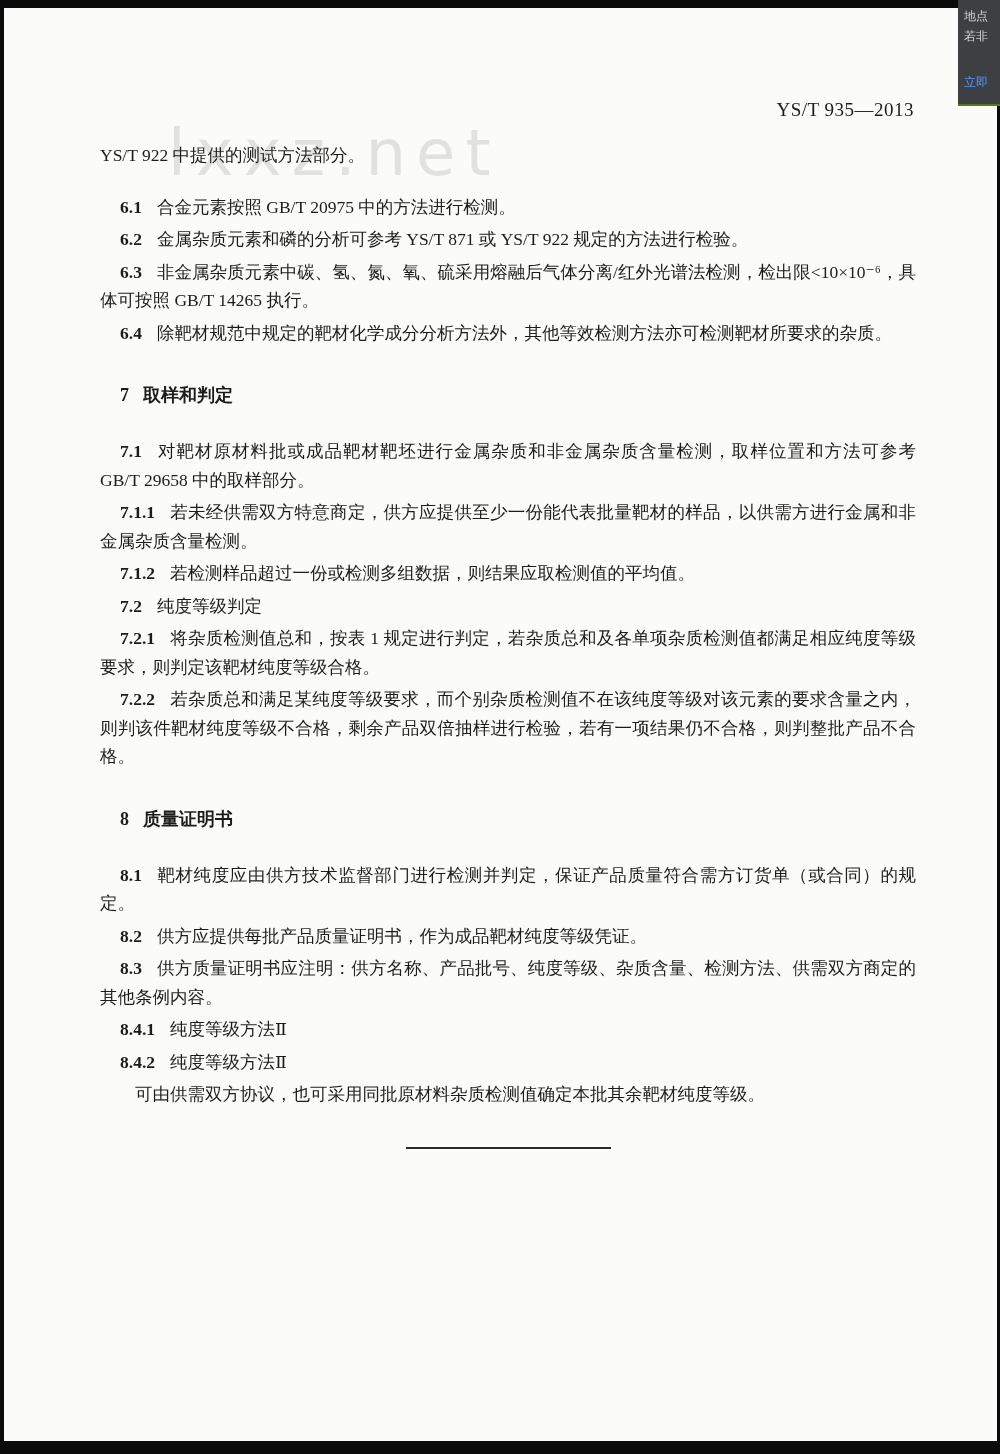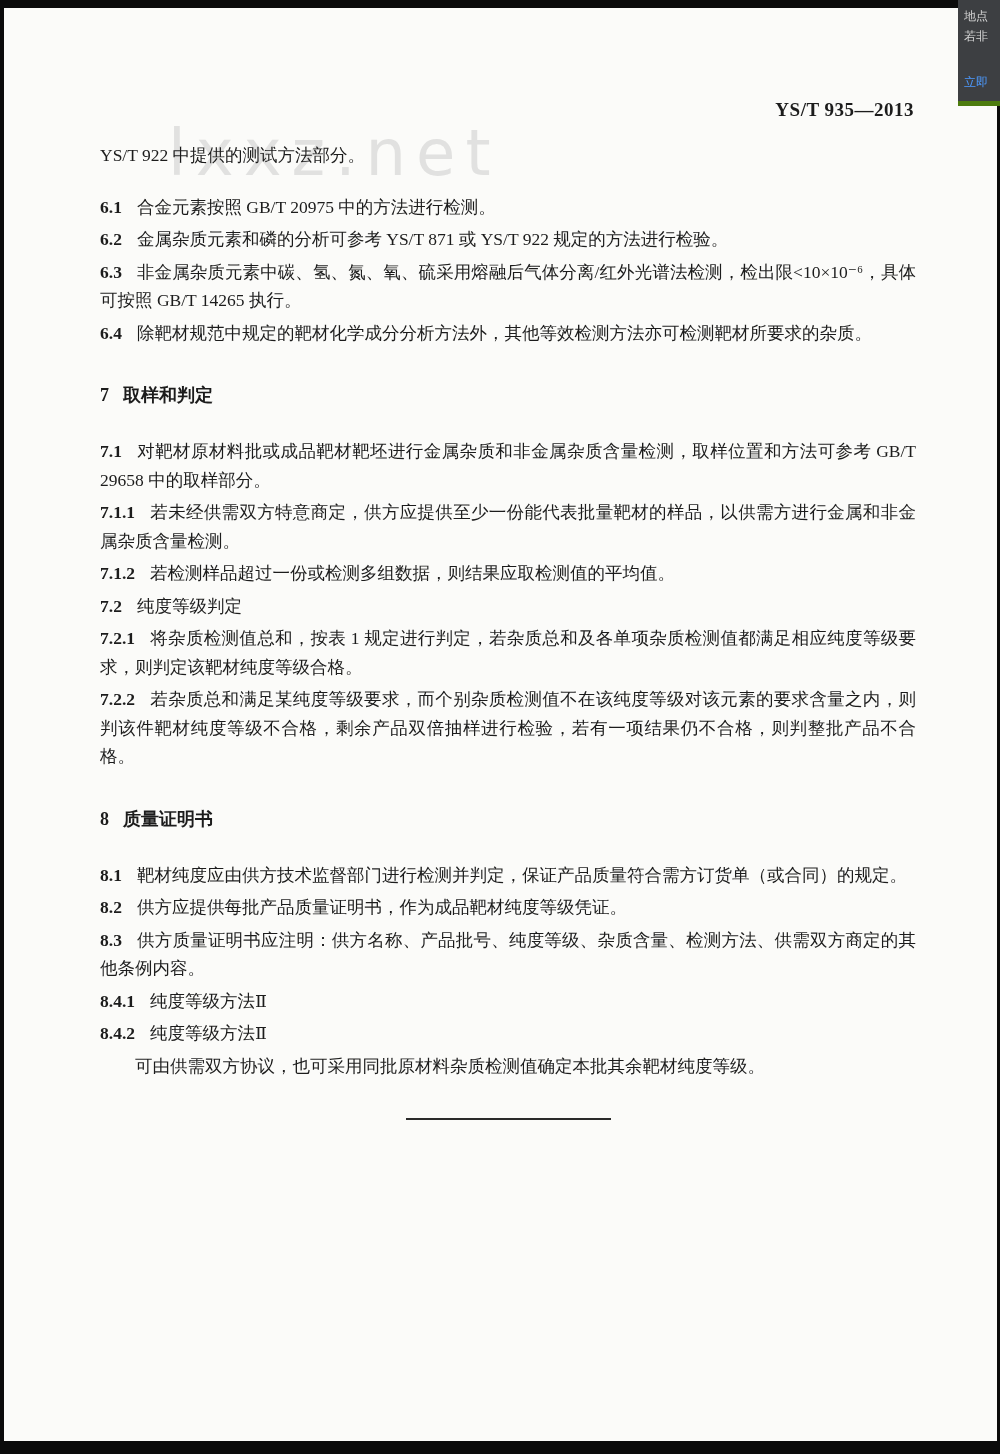--- a/index.html
+++ b/index.html
@@ -22,50 +22,50 @@
   .corner-panel {
     position:absolute; top:0; right:0;
     width:42px; height:106px;
     background:#3d3f42;
     color:#d6d6d6;
     font-family:"Liberation Sans","DejaVu Sans",sans-serif;
     font-size:12px; line-height:20px;
     padding:6px 0 0 6px;
     box-sizing:border-box;
     overflow:hidden;
-    border-bottom:5px solid #4d7c0f;
+    border-bottom:2px solid #4d7c0f;
   }
   .corner-panel .corner-link { color:#4d9aff; display:block; margin-top:26px; cursor:pointer; }
 
   .watermark {
     position:absolute; top:116px; left:168px;
     font-family:"DejaVu Sans","Liberation Sans",sans-serif;
     font-size:64px; font-weight:normal;
     color:rgba(185,185,185,0.38);
     letter-spacing:10px;
     user-select:none;
   }
 
   .doc-code {
     position:absolute; top:99px; right:86px;
-    font-size:19px; font-weight:bold;
+    font-size:19px; font-weight:normal;
     letter-spacing:0.5px;
   }
 
   .content {
     position:absolute; top:141px; left:100px;
     width:816px;
     font-size:17.5px;
     line-height:28.5px;
     text-align:justify;
   }
   .content p { margin:0 0 4px 0; }
   p.cont   { margin-bottom:23px; }
   p.indent { text-indent:2em; }
-  .num { font-weight:bold; margin-right:15px; white-space:nowrap; }
+  .num { font-weight:bold; margin-right:15px; white-space:nowrap;margin-left:20px; }
   h2.sec {
     font-size:18px; font-weight:bold;
     margin:34px 0 28px 0;
     line-height:28px;
   }
   h2.sec .num { margin-right:14px; }
 
   .end-rule {
     width:205px; height:0;
     border-top:2.5px solid #2a2a2a;

